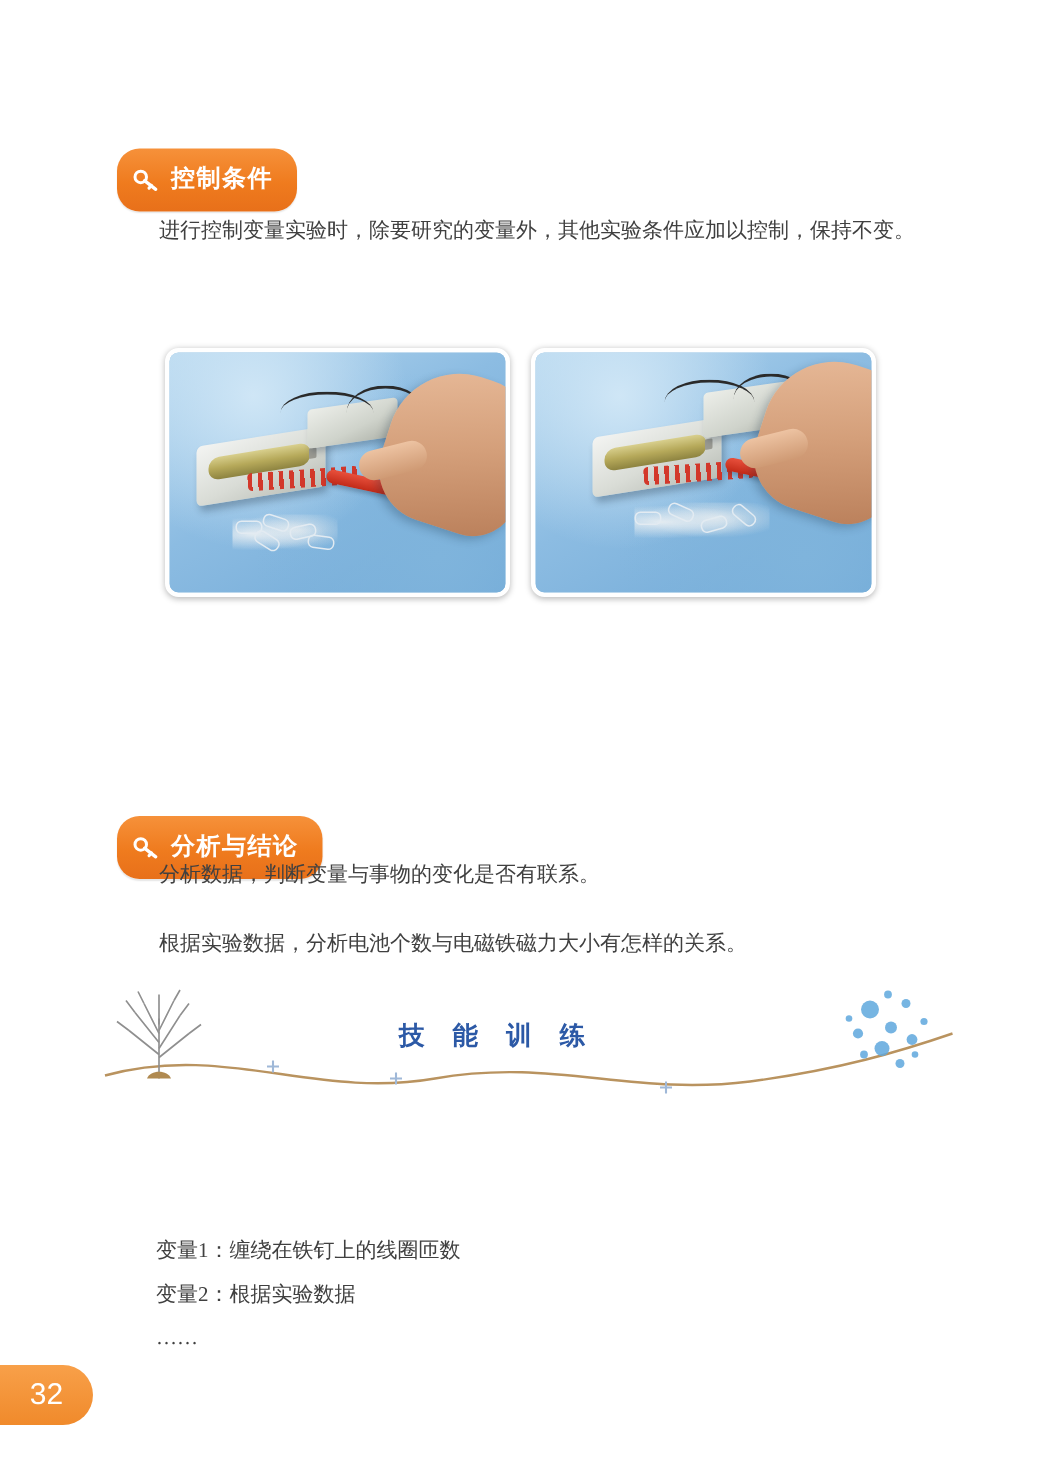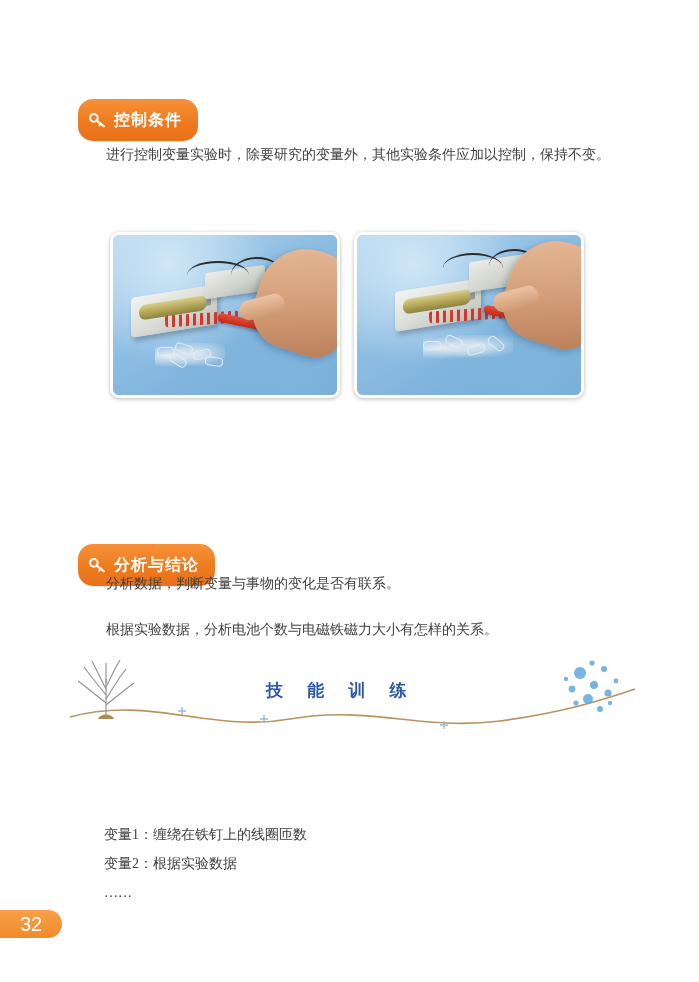--- a/index.html
+++ b/index.html
@@ -189,35 +189,35 @@
     position: absolute;
     left: 60px;
     top: 655px;
     width: 580px;
     height: 90px;
   }
   .banner-title {
     position: absolute;
     left: 206px;
     top: 24px;
-    font-family: Liberation Mono, monospace;
+    font-family: Liberation Sans, sans-serif;
     font-size: 17px;
     font-weight: bold;
     color: #2c59a6;
     letter-spacing: 7px;
     white-space: nowrap;
   }
 
   
   .pagenum {
     position: absolute;
     left: 0;
     top: 910px;
     width: 62px;
-    height: 28px;
+    height: 40px;
     border-radius: 0 22px 22px 0;
     background: linear-gradient(180deg, #f8a049 0%, #f08a2b 100%);
     color: #ffffff;
     font-family: "Liberation Sans", "DejaVu Sans", sans-serif;
     font-size: 20px;
     display: flex;
     align-items: center;
     justify-content: center;
   }
 </style>

